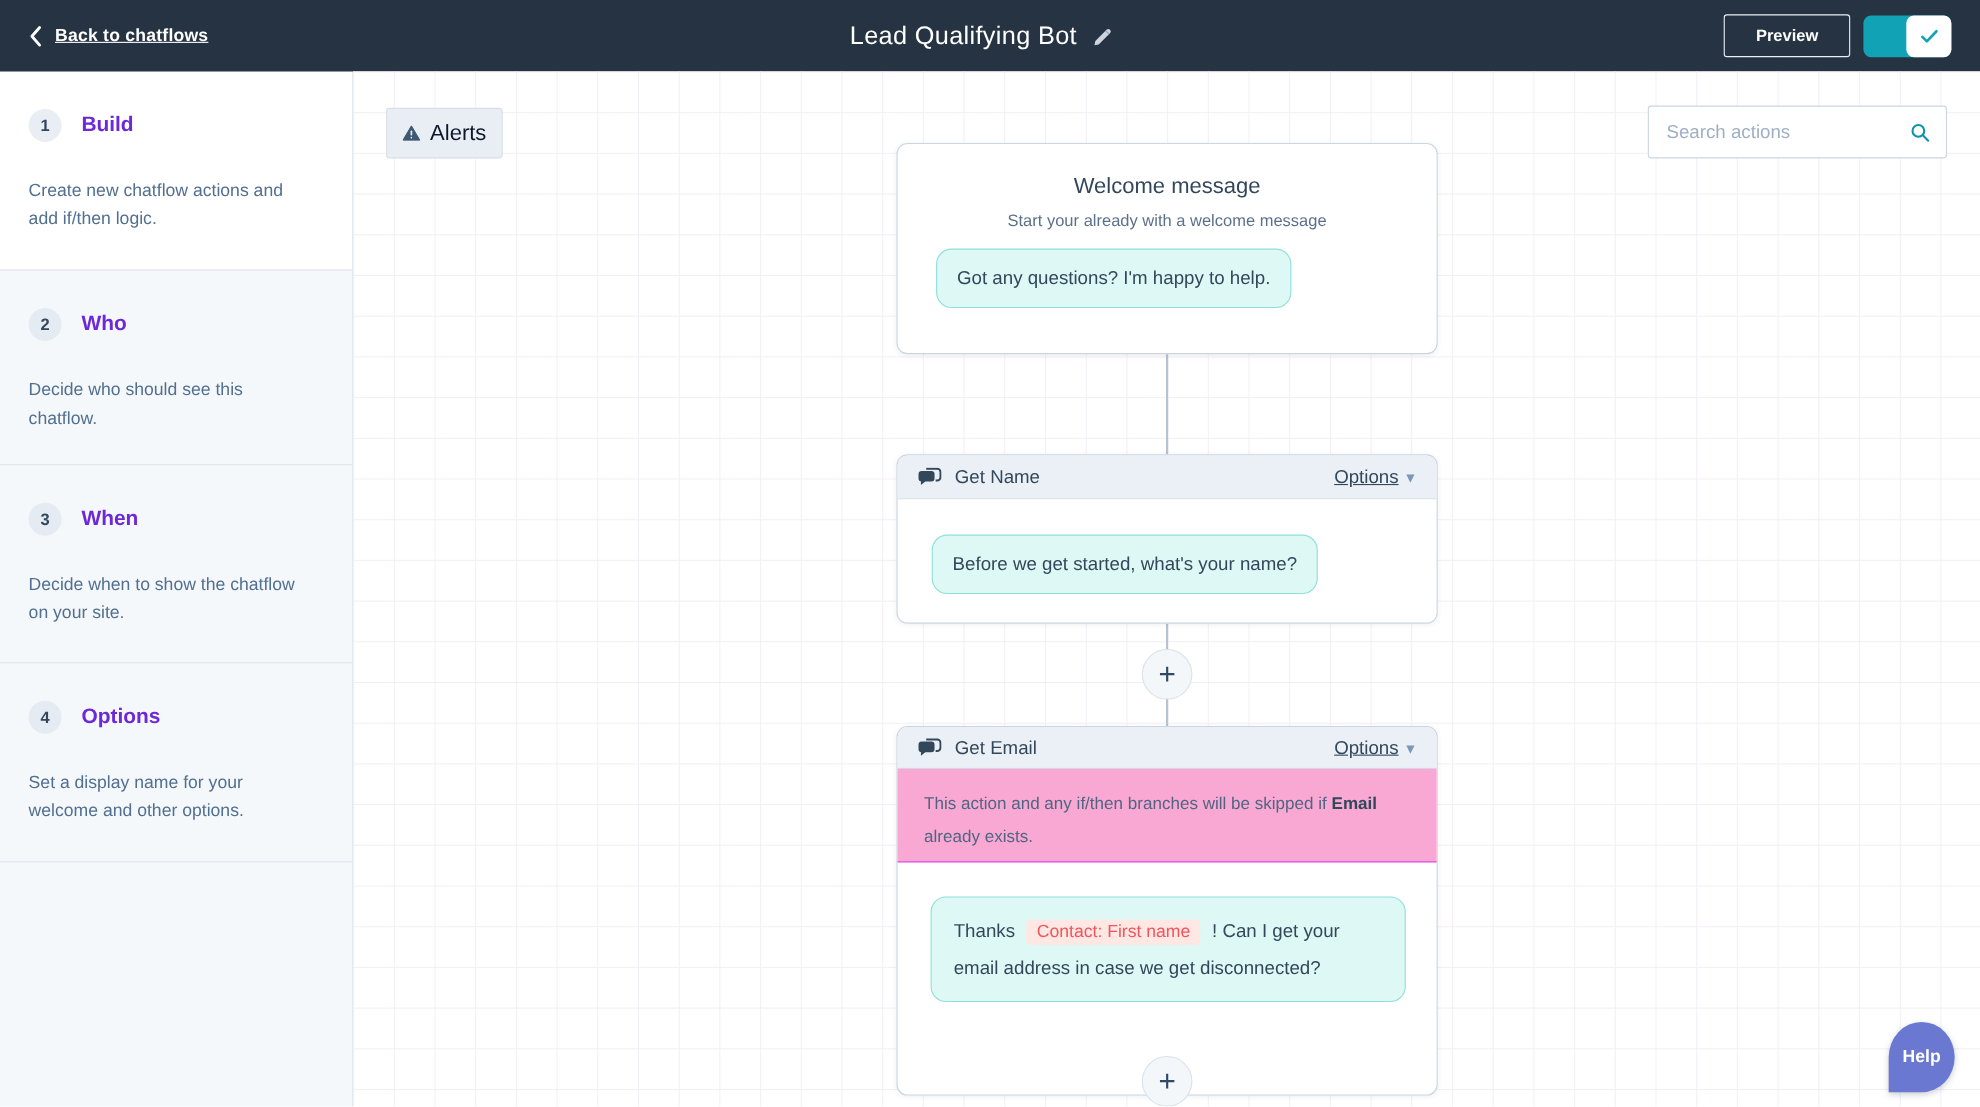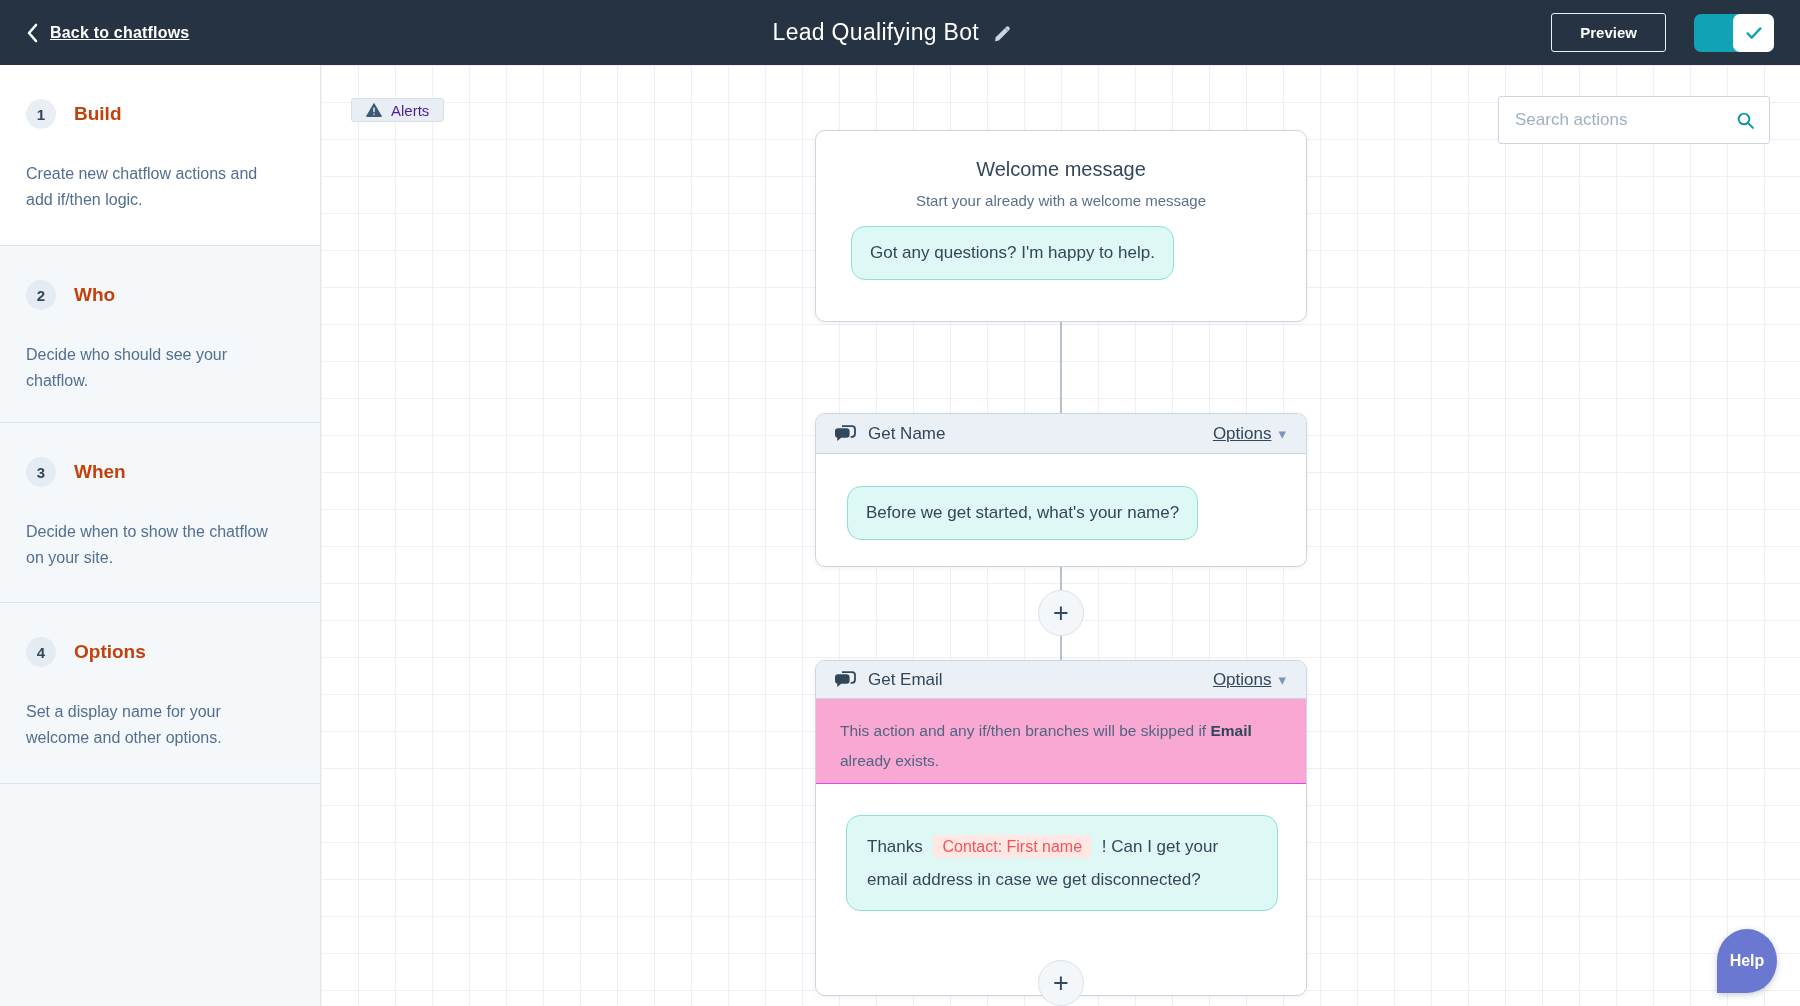--- a/index.html
+++ b/index.html
@@ -12,21 +12,21 @@
     display:flex; align-items:center; justify-content:space-between;
     padding:0 26px;
   }
   .back-btn { display:flex; align-items:center; gap:12px; cursor:pointer; }
   .back-btn span { font-size:16px; font-weight:700; letter-spacing:.2px;text-decoration:underline; }
   .title-wrap {
     position:absolute; left:50%; top:0; height:65px; transform:translateX(-53%);
     display:flex; align-items:center; gap:14px;
   }
   .title-wrap h1 { font-size:23px; font-weight:500; letter-spacing:.3px; }
-  .topbar-right { display:flex; align-items:center; gap:28px; }
+  .topbar-right { display:flex; align-items:center; gap:12px; }
   .preview-btn {
     background:transparent; border:1px solid #eaf0f6; color:#fff;
     font-family:inherit; font-size:15px; font-weight:600;
     border-radius:3px; padding:10px 28px; cursor:pointer;
   }
   .toggle {
     position:relative; width:80px; height:38px; background:#12a2b5;
     border-radius:7px; cursor:pointer; flex:0 0 auto;
   }
   .toggle .knob {
@@ -42,39 +42,39 @@
   .sidebar { width:321px; flex:0 0 321px; background:#f5f8fa; display:flex; flex-direction:column; border-right:1px solid #e3e8ee; }
   .step { padding:34px 26px 0 26px; cursor:pointer; border-top:1px solid #dfe4ea; }
   .step.active { background:#ffffff; border-top:none; }
   .step-head { display:flex; align-items:center; gap:18px; }
   .step-num {
     width:30px; height:30px; border-radius:50%; background:#e5ebf2;
     display:flex; align-items:center; justify-content:center;
     font-size:15px; font-weight:700; color:#33475b; flex:0 0 auto;
   }
   .step.active .step-num { background:#e9eef4; }
-  .step-title { font-size:19px; font-weight:700; color:#c2410c; }
+  .step-title { font-size:19px; font-weight:700; color:#6d28d9; }
   .step-desc { margin-top:32px; font-size:16px; line-height:1.62; color:#516f90; max-width:255px; }
   .step-1 { height:180px; } .step-2 { height:177px; } .step-3 { height:180px; } .step-4 { height:181px; }
   .sidebar-filler { flex:1; border-top:1px solid #dfe4ea; background:#f5f8fa; }
 
   
   .canvas {
     position:relative; flex:1; background-color:#fff;
     background-image:
       linear-gradient(to right, #f2eef5 1px, transparent 1px),
       linear-gradient(to bottom, #f2eef5 1px, transparent 1px);
     background-size:37px 37px;
     overflow:hidden;
   }
   .alerts-btn {
-    position:absolute; left:30px; top:33px; height:24px;
+    position:absolute; left:30px; top:33px; height:46px;
     display:flex; align-items:center; gap:9px; padding:0 14px;
     background:#e9eef5; border:1px solid #d6dee8; border-radius:3px;
-    font-size:15px; font-weight:500; color:#4c1d95; cursor:pointer;
+    font-size:20px; font-weight:500; color:#0f172a; cursor:pointer;
     font-family:inherit;
   }
   .search-box {
     position:absolute; right:30px; top:31px; width:272px; height:48px;
     background:#fff; border:1px solid #cbd6e2; border-radius:3px;
     display:flex; align-items:center; padding:0 14px 0 16px;
   }
   .search-box input {
     flex:1; border:none; outline:none; font-family:inherit;
     font-size:17px; color:#33475b; background:transparent;
@@ -188,21 +188,21 @@
         <div class="step-title">Build</div>
       </div>
       <div class="step-desc">Create new chatflow actions and add if/then logic.</div>
     </div>
 
     <div class="step step-2">
       <div class="step-head">
         <div class="step-num">2</div>
         <div class="step-title">Who</div>
       </div>
-      <div class="step-desc">Decide who should see your chatflow.</div>
+      <div class="step-desc">Decide who should see this chatflow.</div>
     </div>
 
     <div class="step step-3">
       <div class="step-head">
         <div class="step-num">3</div>
         <div class="step-title">When</div>
       </div>
       <div class="step-desc">Decide when to show the chatflow on your site.</div>
     </div>
 

